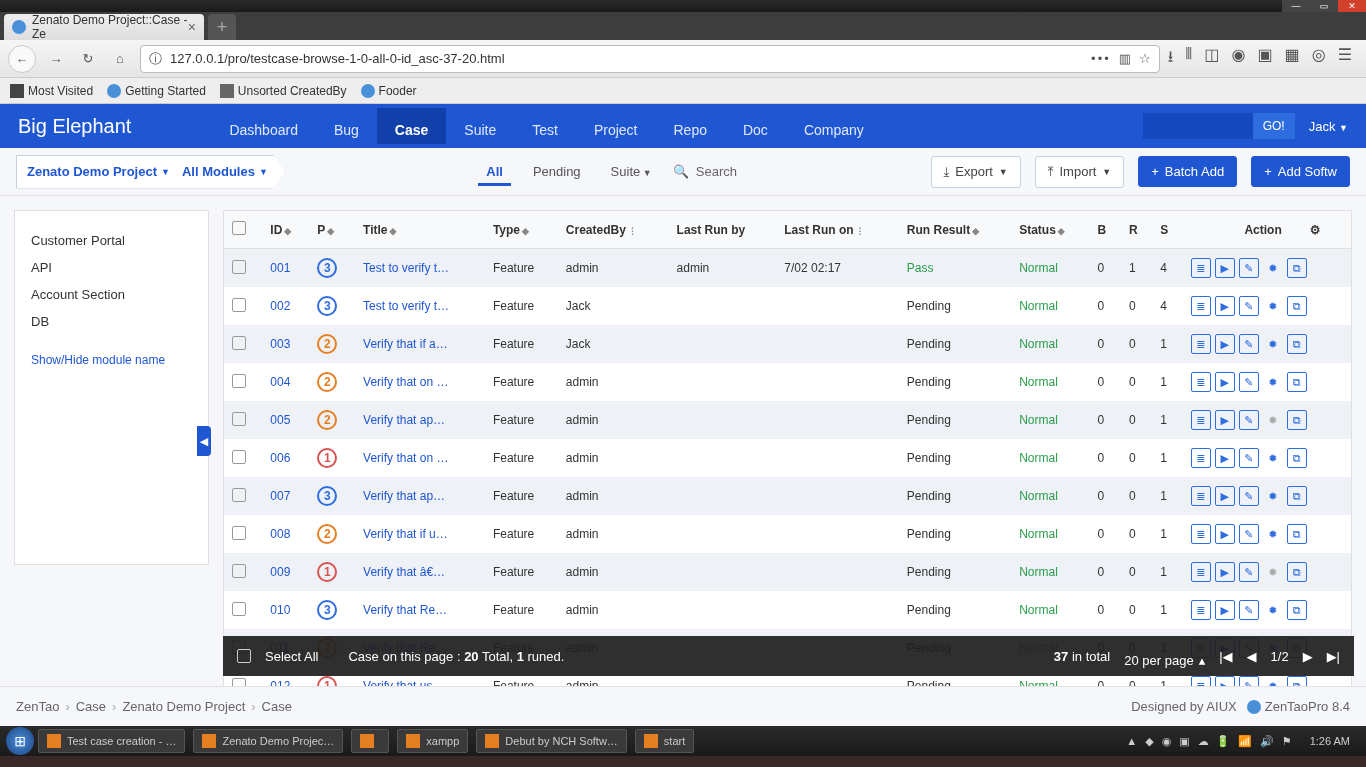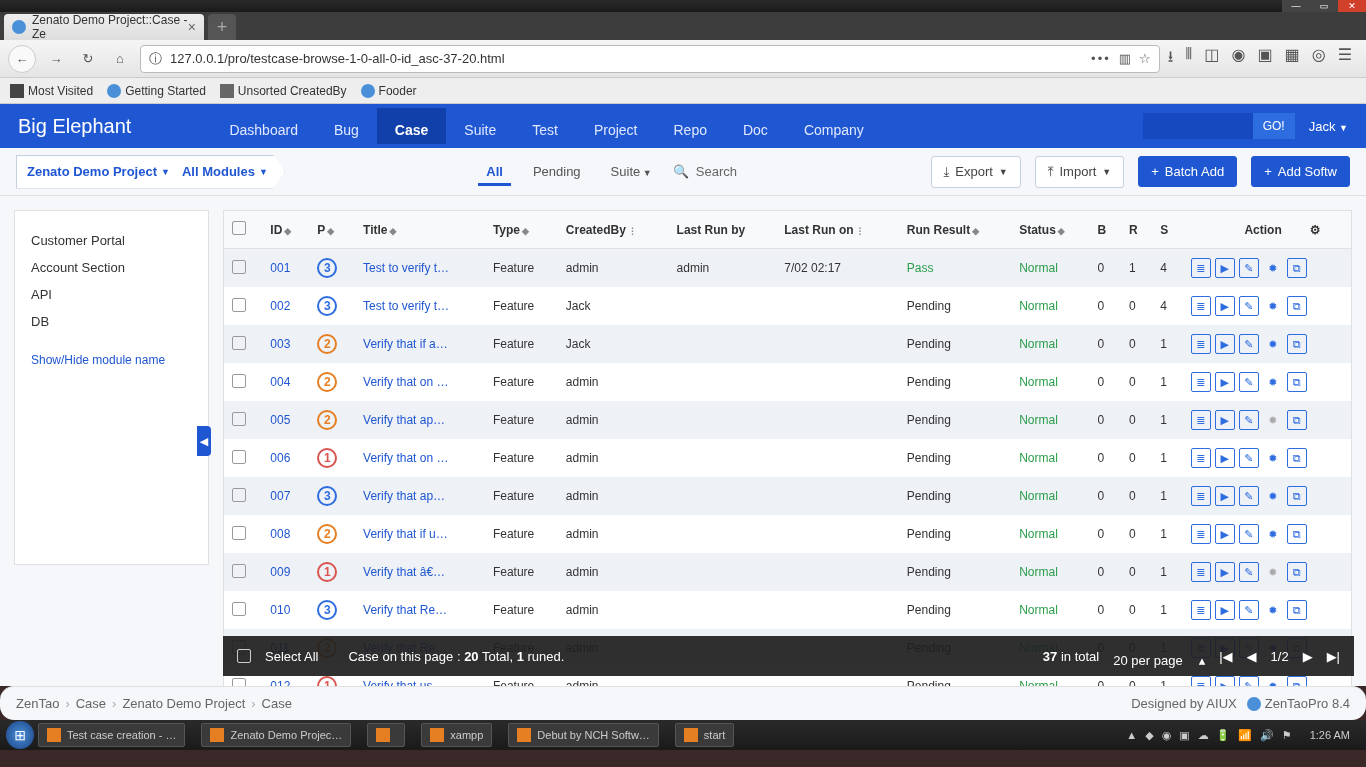--- a/index.html
+++ b/index.html
@@ -73,23 +73,23 @@
 .pass { color:#2a9d4a; }
 .actions { display:flex; gap:4px; }
 .aicon { width:20px; height:20px; border:1.5px solid #2e6de0; color:#2e6de0; display:flex; align-items:center; justify-content:center; font-size:11px; border-radius:2px;}
 .aicon.dim { border-color:#aaa; color:#aaa; }
 .chk { width:14px; height:14px; border:1.5px solid #999; display:inline-block; border-radius:2px;}
 .sort { font-size:9px; color:#888; margin-left:2px;}
 
 .pager { position:absolute; bottom:10px; left:14px; right:12px; background:rgba(30,30,30,0.92); color:#fff; height:40px; display:flex; align-items:center; padding:0 14px; font-size:13px;}
 .pager .mid { margin-left:30px;}
 .pager .right { margin-left:auto; display:flex; gap:14px; align-items:center;}
-.pager .pp { display:flex; align-items:center; gap:16px;margin-top:8px;}
-
-.footer { background:#f5f7fa; border-top:1px solid #e0e0e0; height:34px; display:flex; align-items:center; padding:0 16px; color:#666; font-size:13px;border-radius:14px;}
+.pager .pp { display:flex; align-items:center; gap:5px;margin-top:8px;}
+
+.footer { background:#f5f7fa; border-top:1px solid #e0e0e0; height:40px; display:flex; align-items:center; padding:0 16px; color:#666; font-size:13px;}
 .footer .sep { margin:0 6px; color:#aaa;}
 .footer .right { margin-left:auto; display:flex; align-items:center; gap:10px;}
 
 .taskbar { background:linear-gradient(#2a2a2a,#1a1a1a); height:30px; display:flex; align-items:center; padding:0 6px; gap:4px; color:#ccc; font-size:11px;}
 .start { width:28px; height:28px; background:radial-gradient(circle,#4a90d9,#1a4080); border-radius:50%; display:flex; align-items:center; justify-content:center;}
 .tb-item { background:#3a3a3a; border:1px solid #555; height:24px; padding:0 8px; display:flex; align-items:center; gap:6px; border-radius:2px; max-width:170px;}
 .tb-item .ticon { width:14px; height:14px; background:#e67e22; display:inline-block;}
 .tray { margin-left:auto; display:flex; gap:8px; align-items:center;}
 .clock { padding:0 10px;}
 </style>
@@ -210,22 +210,22 @@
     </span>
   <span class="tbtn btn-primary">
       <span>+</span>
       <span>Add Softw</span>
     </span>
 </div>
 
 <div class="content">
   <div class="sidebar" id="sidebar">
       <div class="sb-item">Customer Portal</div>
+      <div class="sb-item">API</div>
       <div class="sb-item">Account Section</div>
-      <div class="sb-item">API</div>
       <div class="sb-item">DB</div>
       <div class="sb-toggle">Show/Hide module name</div>
     </div>
   <div class="collapse-handle">◀</div>
   <div class="main">
     <table class="table">
       <thead>
           <tr>
         <th><span class="chk"></span></th>
         <th><span>ID</span><span class="sort">◆</span></th>
@@ -570,21 +570,21 @@
         <span style="width:14px;height:14px;background:#4a90d9;border-radius:50%;display:inline-block"></span>
         <span>ZenTaoPro 8.4</span>
       </span>
   </div>
 </div>
 
 <div class="taskbar">
   <div class="start">
       <span style="color:#fff;font-size:14px">⊞</span>
     </div>
-  <div id="taskbar-items" style="display:flex;gap:16px">
+  <div id="taskbar-items" style="display:flex;gap:8px">
       <div class="tb-item">
         <span class="ticon"></span>
         <span>Test case creation - …</span>
       </div>
       <div class="tb-item">
         <span class="ticon"></span>
         <span>Zenato Demo Projec…</span>
       </div>
       <div class="tb-item">
         <span class="ticon"></span>

